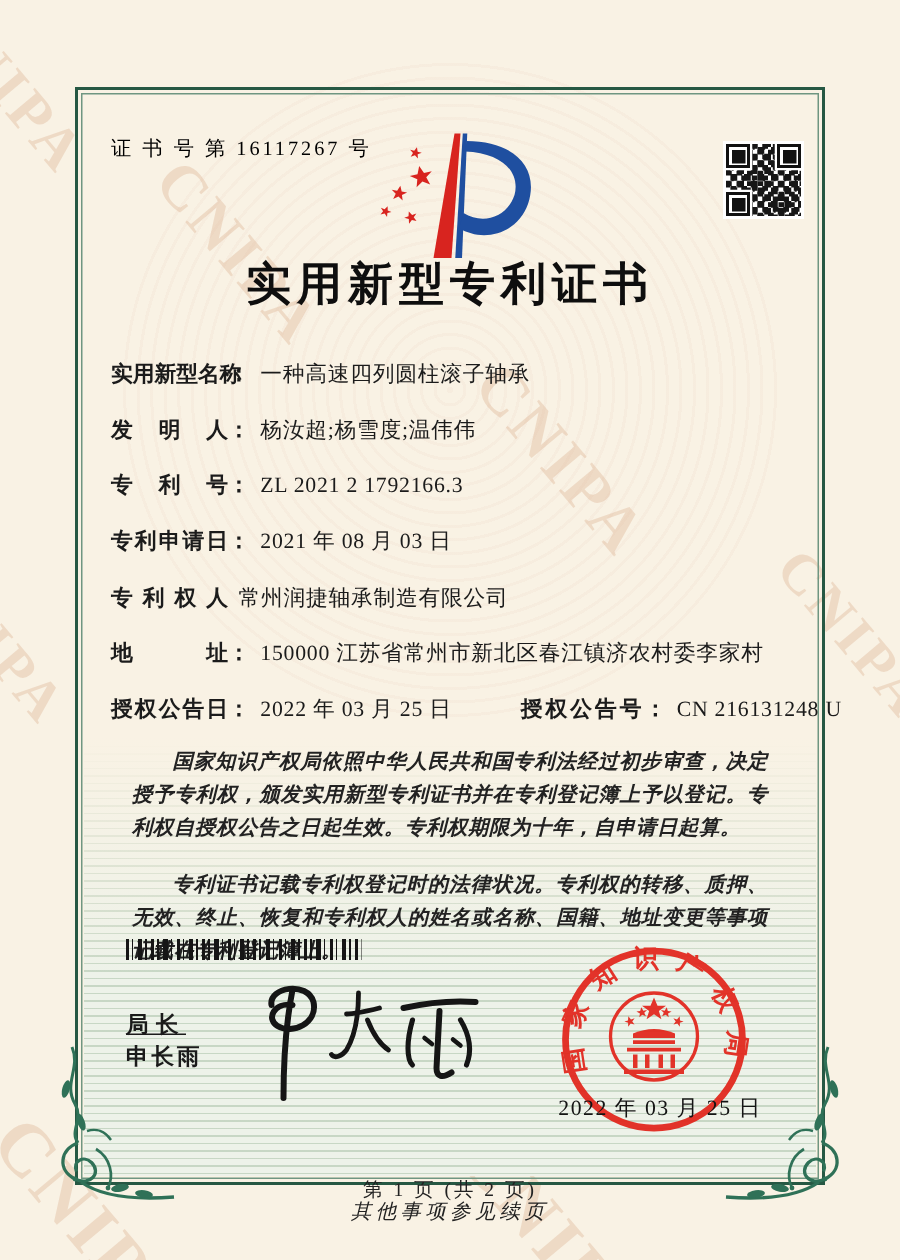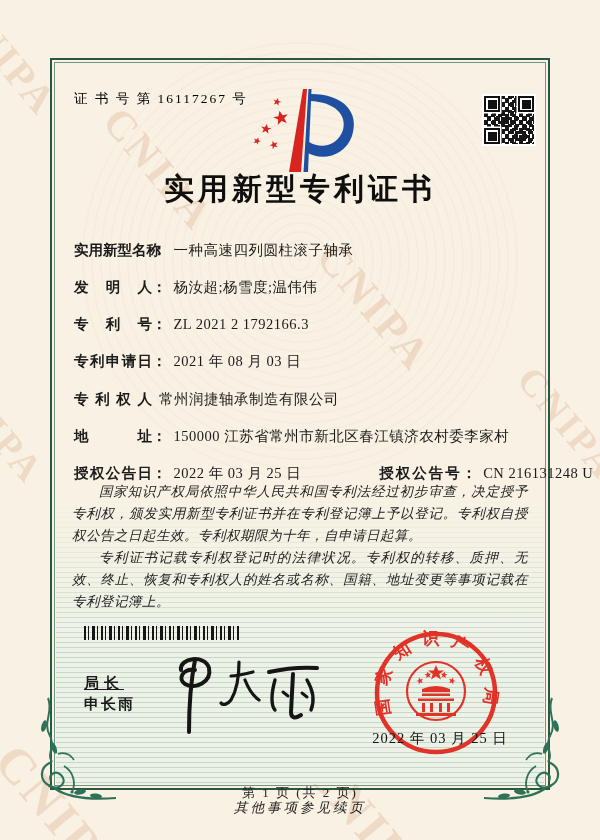--- a/index.html
+++ b/index.html
@@ -39,21 +39,21 @@
   
   .frow{position:absolute;left:74px;width:454px;font-size:14.5px;color:#1b1b1b;line-height:20px;white-space:nowrap;}
   .fl{display:inline-block;width:78px;text-align:justify;text-align-last:justify;font-weight:600;vertical-align:top;}
   .colon{font-weight:600;margin-right:7px;}
   .fv{letter-spacing:.5px;}
   .auth2{margin-left:46px;}
 
   
   .bodytext{position:absolute;left:72px;top:481px;width:456px;font-size:13.5px;line-height:22px;
             color:#222;font-style:italic;letter-spacing:.5px;text-align:justify;}
-  .bodytext p{margin:0;text-indent:2em;}
+  .bodytext p{margin:16px;text-indent:2em;font-weight:bold;}
 
   
   .barcode{position:absolute;left:84px;top:626px;width:157px;height:14px;
      background-image:repeating-linear-gradient(90deg,#151515 0 2px,transparent 2px 4px,#151515 4px 5px,
        transparent 5px 8px,#151515 8px 11px,transparent 11px 13px,#151515 13px 14px,transparent 14px 17px);}
   .director{position:absolute;left:84px;font-family:"Liberation Sans","DejaVu Sans",sans-serif;
             font-weight:700;color:#1b1b1b;font-size:15px;}
   .d1{top:674px;letter-spacing:5px;text-decoration:underline;}
   .d2{top:695px;letter-spacing:2px;}
   .sig{position:absolute;left:165px;top:646px;width:170px;height:100px;}
@@ -126,21 +126,21 @@
   <div class="frow" style="top:351px">
     <span class="fl">专利申请日</span><span class="colon">：</span><span class="fv">2021 年 08 月 03 日</span>
   </div>
   <div class="frow" style="top:389px">
     <span class="fl">专利权人</span><span class="colon"></span><span class="fv">常州润捷轴承制造有限公司</span>
   </div>
   <div class="frow" style="top:426px">
     <span class="fl">地址</span><span class="colon">：</span><span class="fv">150000 江苏省常州市新北区春江镇济农村委李家村</span>
   </div>
   <div class="frow" style="top:463px">
-    <span class="fl">授权公告日</span><span class="colon">：</span><span class="fv">2022 年 03 月 25 日</span><span class="auth2"></span><span class="fl" style="width:auto;letter-spacing:2px;margin-left:32px;">授权公告号</span><span class="colon">：</span><span class="fv">CN 216131248 U</span>
+    <span class="fl">授权公告日</span><span class="colon">：</span><span class="fv">2022 年 03 月 25 日</span><span class="auth2"></span><span class="fl" style="width:auto;letter-spacing:2px;">授权公告号</span><span class="colon">：</span><span class="fv">CN 216131248 U</span>
   </div>
 
   <div class="bodytext">
     <p>国家知识产权局依照中华人民共和国专利法经过初步审查，决定授予专利权，颁发实用新型专利证书并在专利登记簿上予以登记。专利权自授权公告之日起生效。专利权期限为十年，自申请日起算。</p>
     <p>专利证书记载专利权登记时的法律状况。专利权的转移、质押、无效、终止、恢复和专利权人的姓名或名称、国籍、地址变更等事项记载在专利登记簿上。</p>
   </div>
 
   <div class="barcode"></div>
 
   <div class="director d1">局长</div>

